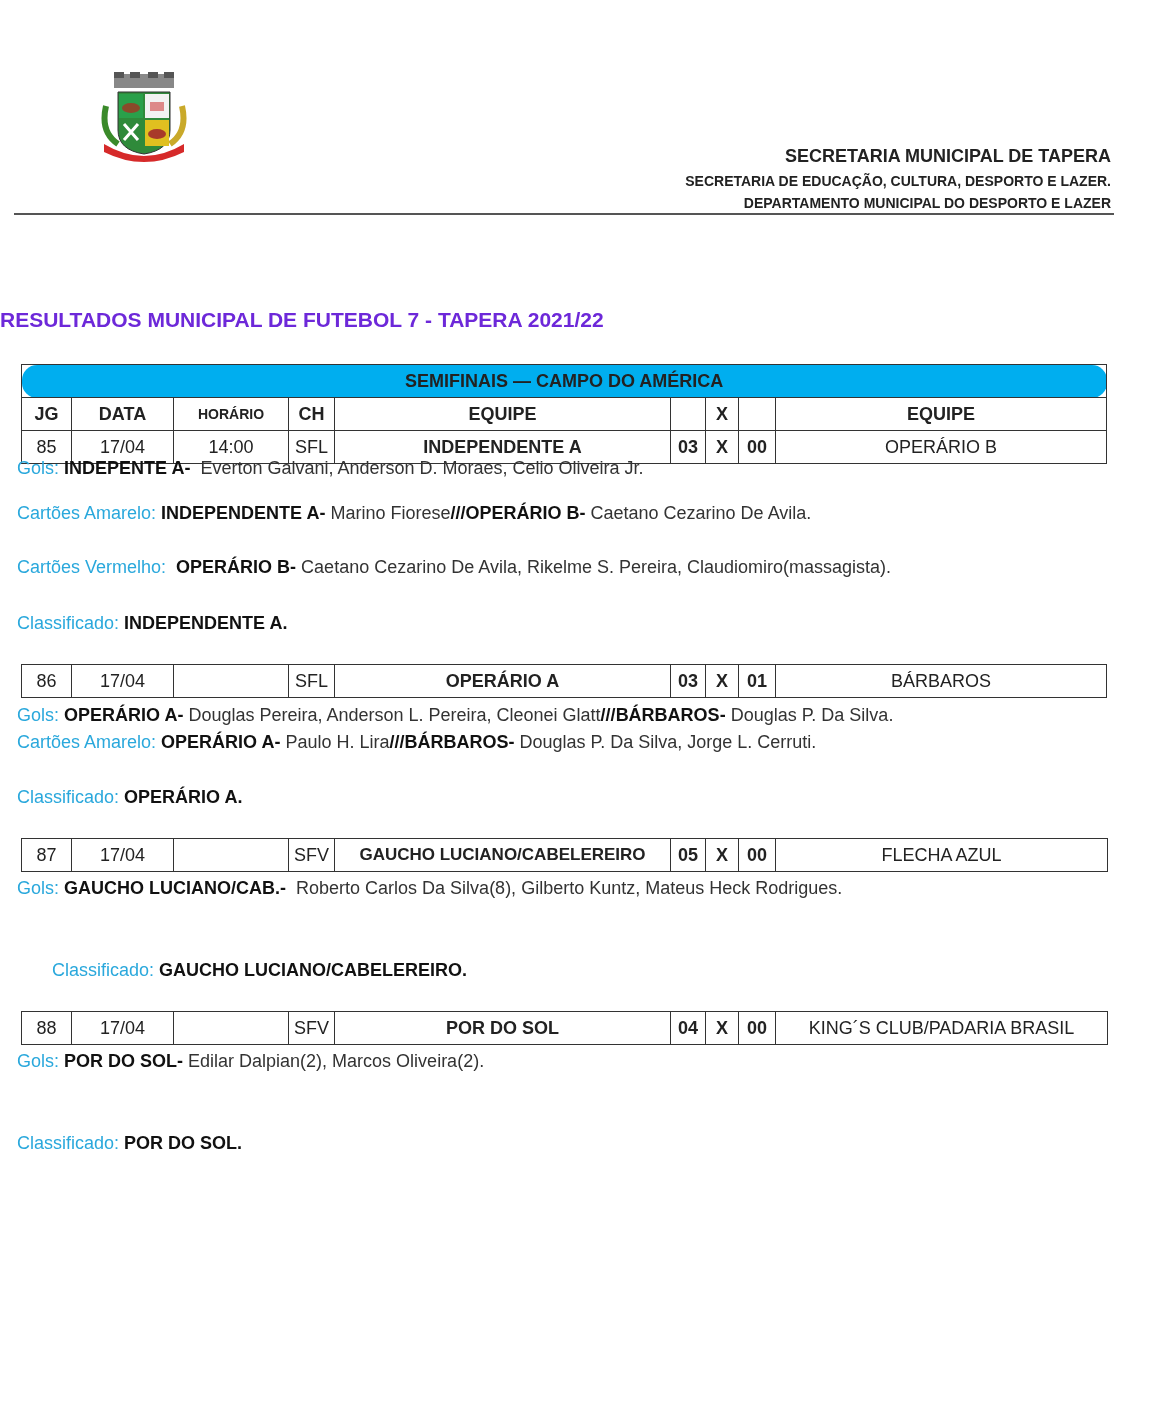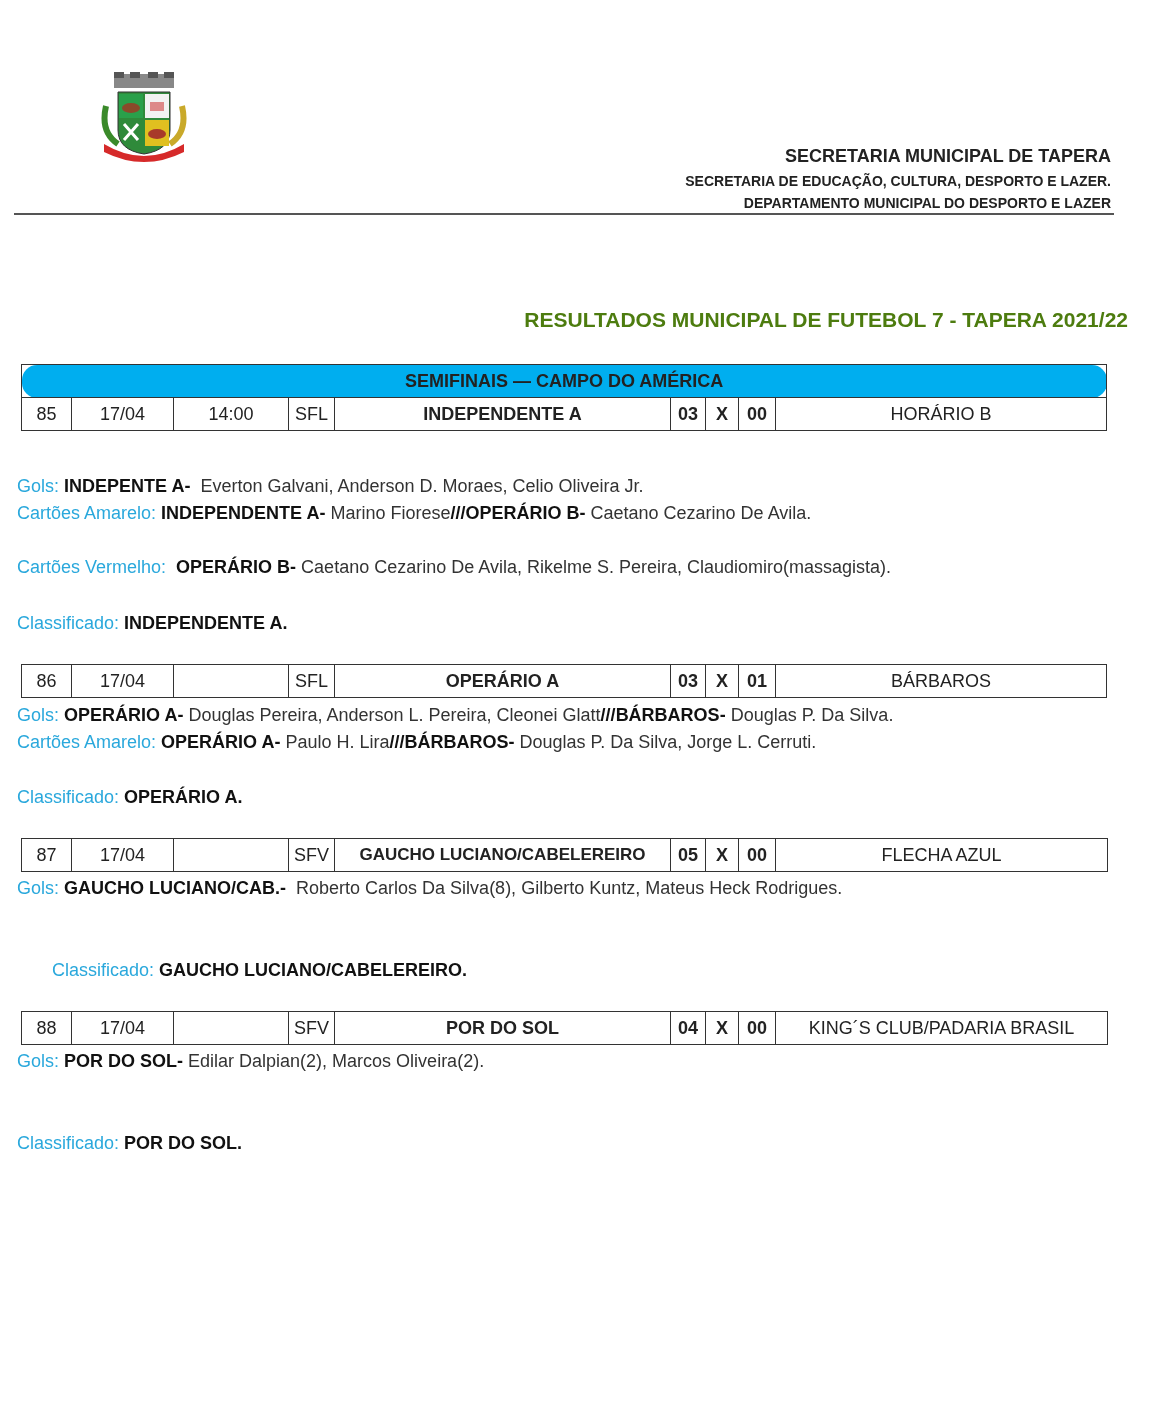--- a/index.html
+++ b/index.html
@@ -4,22 +4,22 @@
 <style>
   html, body { margin: 0; padding: 0; background: #ffffff; }
   body { width: 1175px; height: 1408px; position: relative; overflow: hidden;
          font-family: "Liberation Sans", "DejaVu Sans", sans-serif; color: #222; }
   .logo { position: absolute; left: 100px; top: 72px; width: 88px; height: 92px; }
   .hdr { position: absolute; right: 64px; text-align: right; font-weight: bold; color: #222; }
   .hdr1 { top: 146px; font-size: 18px; }
   .hdr2 { top: 173px; font-size: 14px; }
   .hdr3 { top: 195px; font-size: 14px; }
   .hrule { position: absolute; left: 14px; top: 213px; width: 1100px; height: 2px; background: #555; }
-  .title { position: absolute; left: 0; width: 1128px; top: 308px; text-align: right;
-           font-size: 21px; font-weight: bold; color: #4d7c0f; }
+  .title { position: absolute; left: 0; width: 1128px; top: 308px; text-align: left;
+           font-size: 21px; font-weight: bold; color: #6d28d9; }
   table.grid { position: absolute; left: 21px; border-collapse: collapse; table-layout: fixed; }
   table.grid td { border: 1.5px solid #333; padding: 0; text-align: center; font-size: 18px;
                   height: 32px; color: #222; white-space: nowrap; overflow: hidden; }
   .band td { background: #00aeef; font-weight: bold; font-size: 18px; color: #1a2b3c; height: 32px; border-radius: 15px; }
   .hrow td { font-weight: bold; }
   .hsmall { font-size: 14px !important; }
   .score { color: #e8232e; font-weight: bold; }
   .bold { font-weight: bold; }
   .line { position: absolute; left: 17px; font-size: 18px; color: #333; white-space: nowrap; }
   .lbl { color: #2aa8dc; }
@@ -65,35 +65,46 @@
     <col style="width:336px">
       <col style="width:35px">
       <col style="width:33px">
       <col style="width:37px">
       <col style="width:331px">
   </colgroup>
   <tbody>
       <tr class="band">
         <td colspan="9">SEMIFINAIS — CAMPO DO AMÉRICA</td>
       </tr>
+  <tr class="hrow">
+    <td>JG</td>
+    <td>DATA</td>
+    <td class="hsmall">HORÁRIO</td>
+    <td>CH</td>
+    <td>EQUIPE</td>
+    <td></td>
+    <td>X</td>
+    <td></td>
+    <td>EQUIPE</td>
+  </tr>
   <tr>
     <td>85</td>
     <td>17/04</td>
     <td>14:00</td>
     <td>SFL</td>
     <td class="bold">INDEPENDENTE A</td>
     <td class="score">03</td>
     <td class="bold">X</td>
     <td class="score">00</td>
-    <td>HORÁRIO B</td>
-  </tr>
-</tbody>
-  </table>
-
-<div class="line" style="top:476px;">
+    <td>OPERÁRIO B</td>
+  </tr>
+</tbody>
+  </table>
+
+<div class="line" style="top:458px;">
   <span class="lbl">Gols:</span>
   <span class="b">INDEPENTE A-</span>&nbsp;
   <span>Everton Galvani, Anderson D. Moraes, Celio Oliveira Jr.</span>
 </div>
 <div class="line" style="top:503px;">
   <span class="lbl">Cartões Amarelo:</span>
   <span class="b">INDEPENDENTE A-</span><span> Marino Fiorese</span><span class="b">///</span><span class="b">OPERÁRIO B-</span><span> Caetano Cezarino De Avila.</span>
 </div>
 <div class="line" style="top:557px;">
   <span class="lbl">Cartões Vermelho:</span>&nbsp;

